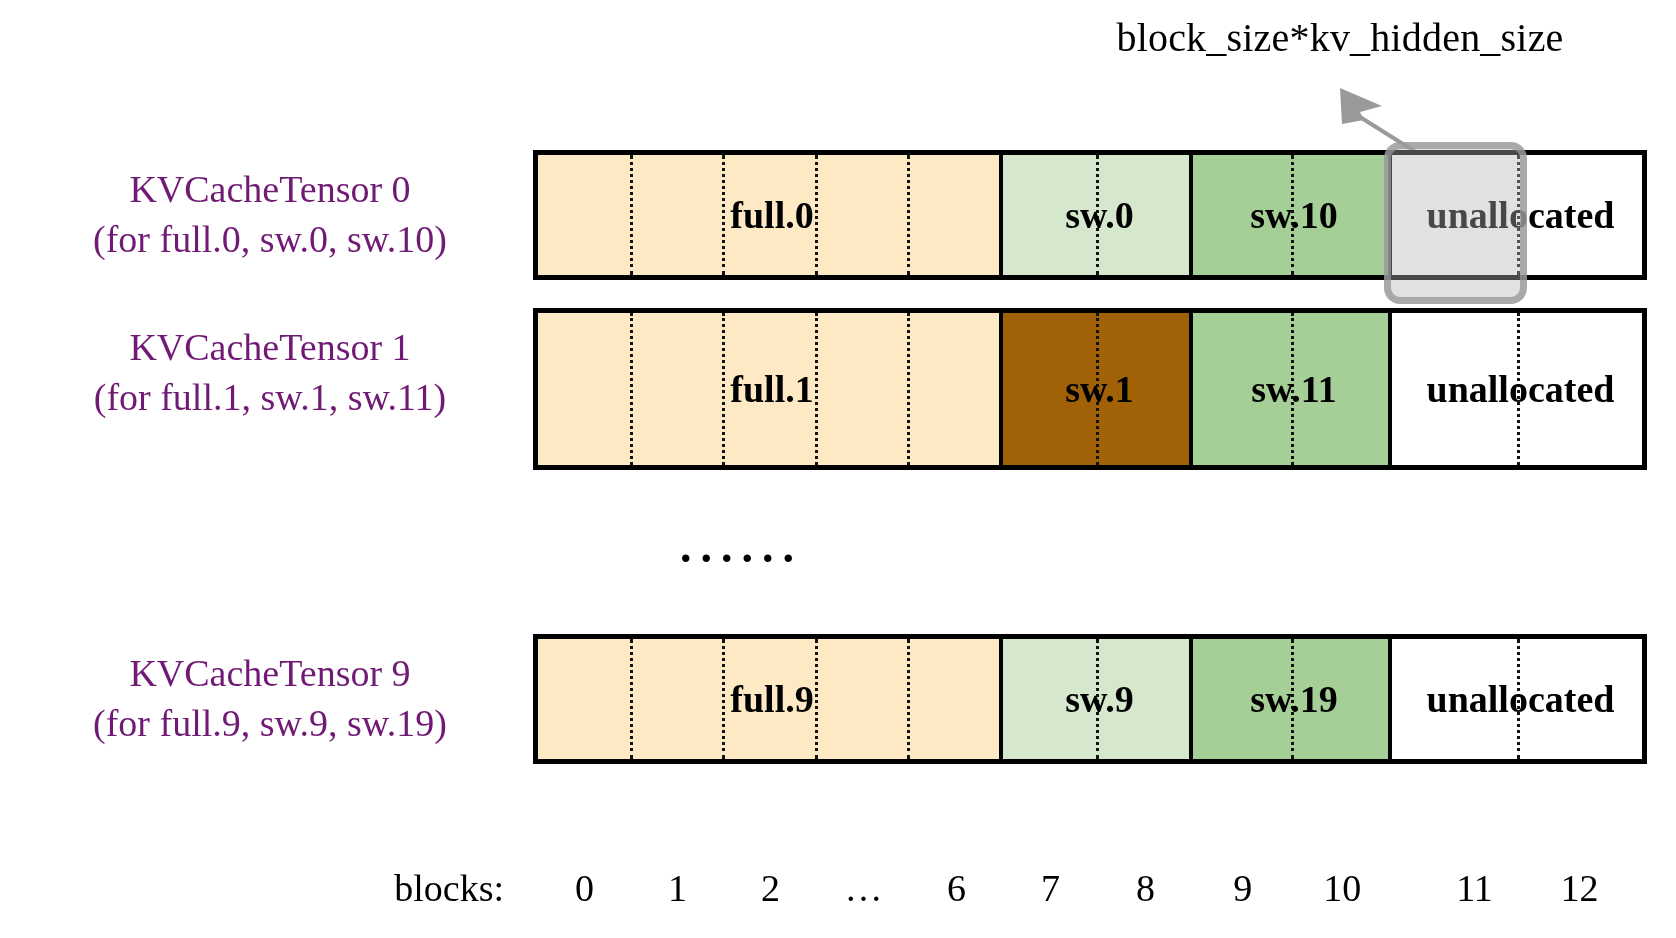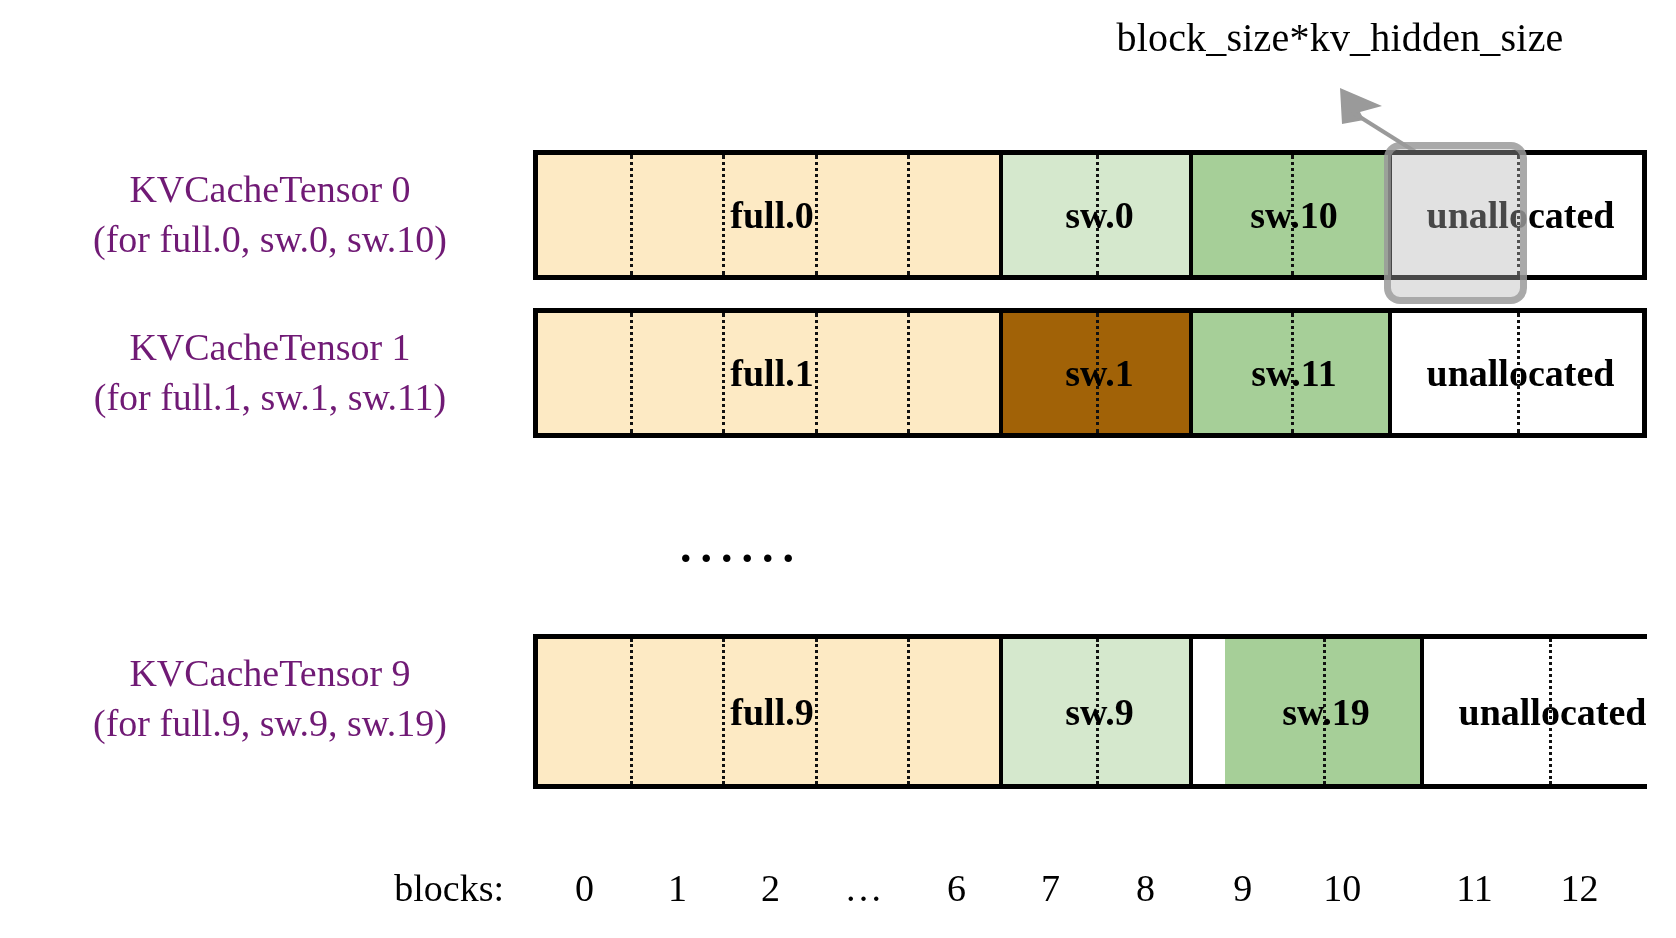--- a/index.html
+++ b/index.html
@@ -140,21 +140,21 @@
       <div class="seg" style="flex: 0 0 250px; background: rgb(255, 255, 255);">
         <div class="dotline" style="left: 50%;"></div>
         <span class="seg-text" style="width: 100%; word-break: break-all;">unallocated</span>
       </div>
     </div>
 
   <div class="row-label" style="top:322px;">
     <span>KVCacheTensor 1</span>
     <span class="l2">(for full.1, sw.1, sw.11)</span>
   </div>
-  <div class="bar" id="bar-1" style="top:308px;height:130px;">
+  <div class="bar" id="bar-1" style="top:308px;height:162px;">
       <div class="seg" style="flex: 0 0 465px; background: rgb(253, 234, 196);">
         <div class="dotline" style="left: 20%;"></div>
         <div class="dotline" style="left: 40%;"></div>
         <div class="dotline" style="left: 60%;"></div>
         <div class="dotline" style="left: 80%;"></div>
         <span class="seg-text">full.1</span>
       </div>
       <div class="seg" style="flex: 0 0 190px; background: #a16207;">
         <div class="dotline" style="left: 50%;"></div>
         <span class="seg-text">sw.1</span>
@@ -168,33 +168,33 @@
         <span class="seg-text" style="width: 100%; word-break: break-all;">unallocated</span>
       </div>
     </div>
 
   <div class="vellipsis">......</div>
 
   <div class="row-label" style="top:648px;">
     <span>KVCacheTensor 9</span>
     <span class="l2">(for full.9, sw.9, sw.19)</span>
   </div>
-  <div class="bar" id="bar-2" style="top:634px;height:155px;">
+  <div class="bar" id="bar-2" style="top:634px;height:130px;">
       <div class="seg" style="flex: 0 0 465px; background: rgb(253, 234, 196);">
         <div class="dotline" style="left: 20%;"></div>
         <div class="dotline" style="left: 40%;"></div>
         <div class="dotline" style="left: 60%;"></div>
         <div class="dotline" style="left: 80%;"></div>
         <span class="seg-text">full.9</span>
       </div>
       <div class="seg" style="flex: 0 0 190px; background: rgb(213, 232, 205);">
         <div class="dotline" style="left: 50%;"></div>
         <span class="seg-text">sw.9</span>
       </div>
-      <div class="seg" style="flex: 0 0 199px; background: rgb(166, 207, 152); margin-left: 32px;">
+      <div class="seg" style="flex: 0 0 199px; background: rgb(166, 207, 152);">
         <div class="dotline" style="left: 50%;"></div>
         <span class="seg-text">sw.19</span>
       </div>
       <div class="seg" style="flex: 0 0 250px; background: rgb(255, 255, 255);">
         <div class="dotline" style="left: 50%;"></div>
         <span class="seg-text" style="width: 100%; word-break: break-all;">unallocated</span>
       </div>
     </div>
 
   <div class="highlight" id="block-highlight" style="left: 1384px; top: 142px; width: 129px; height: 148px;"></div>

